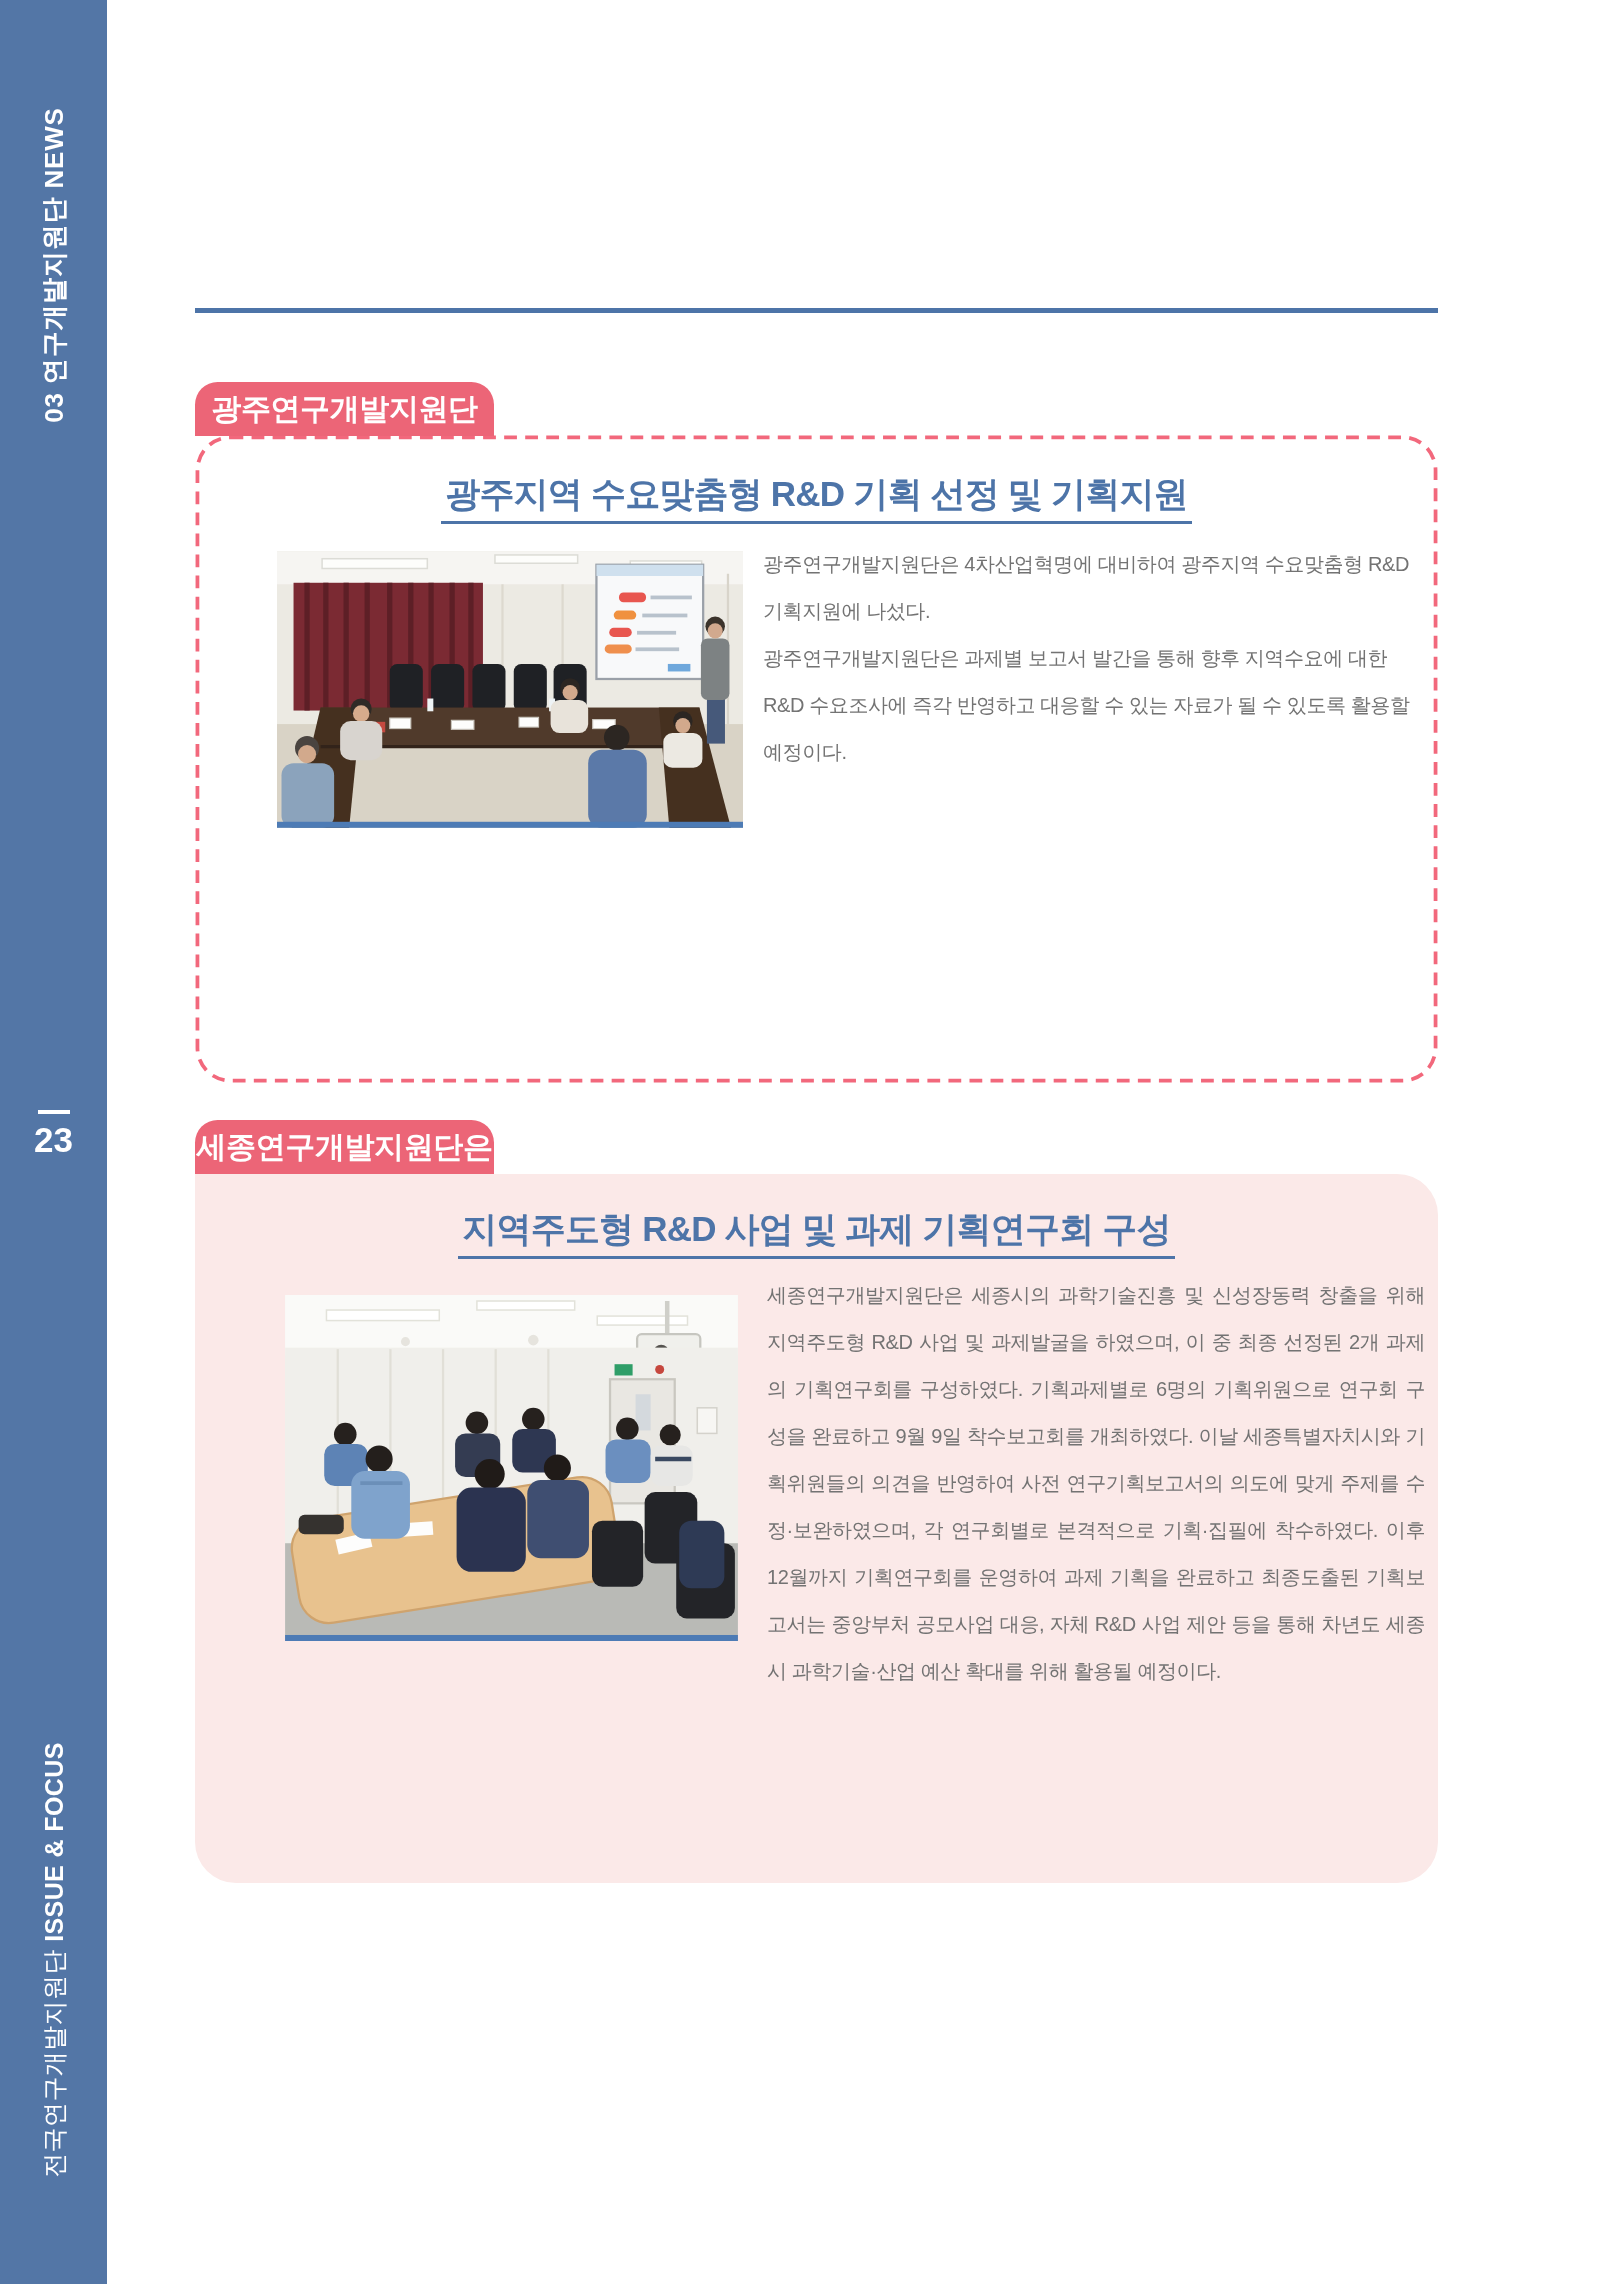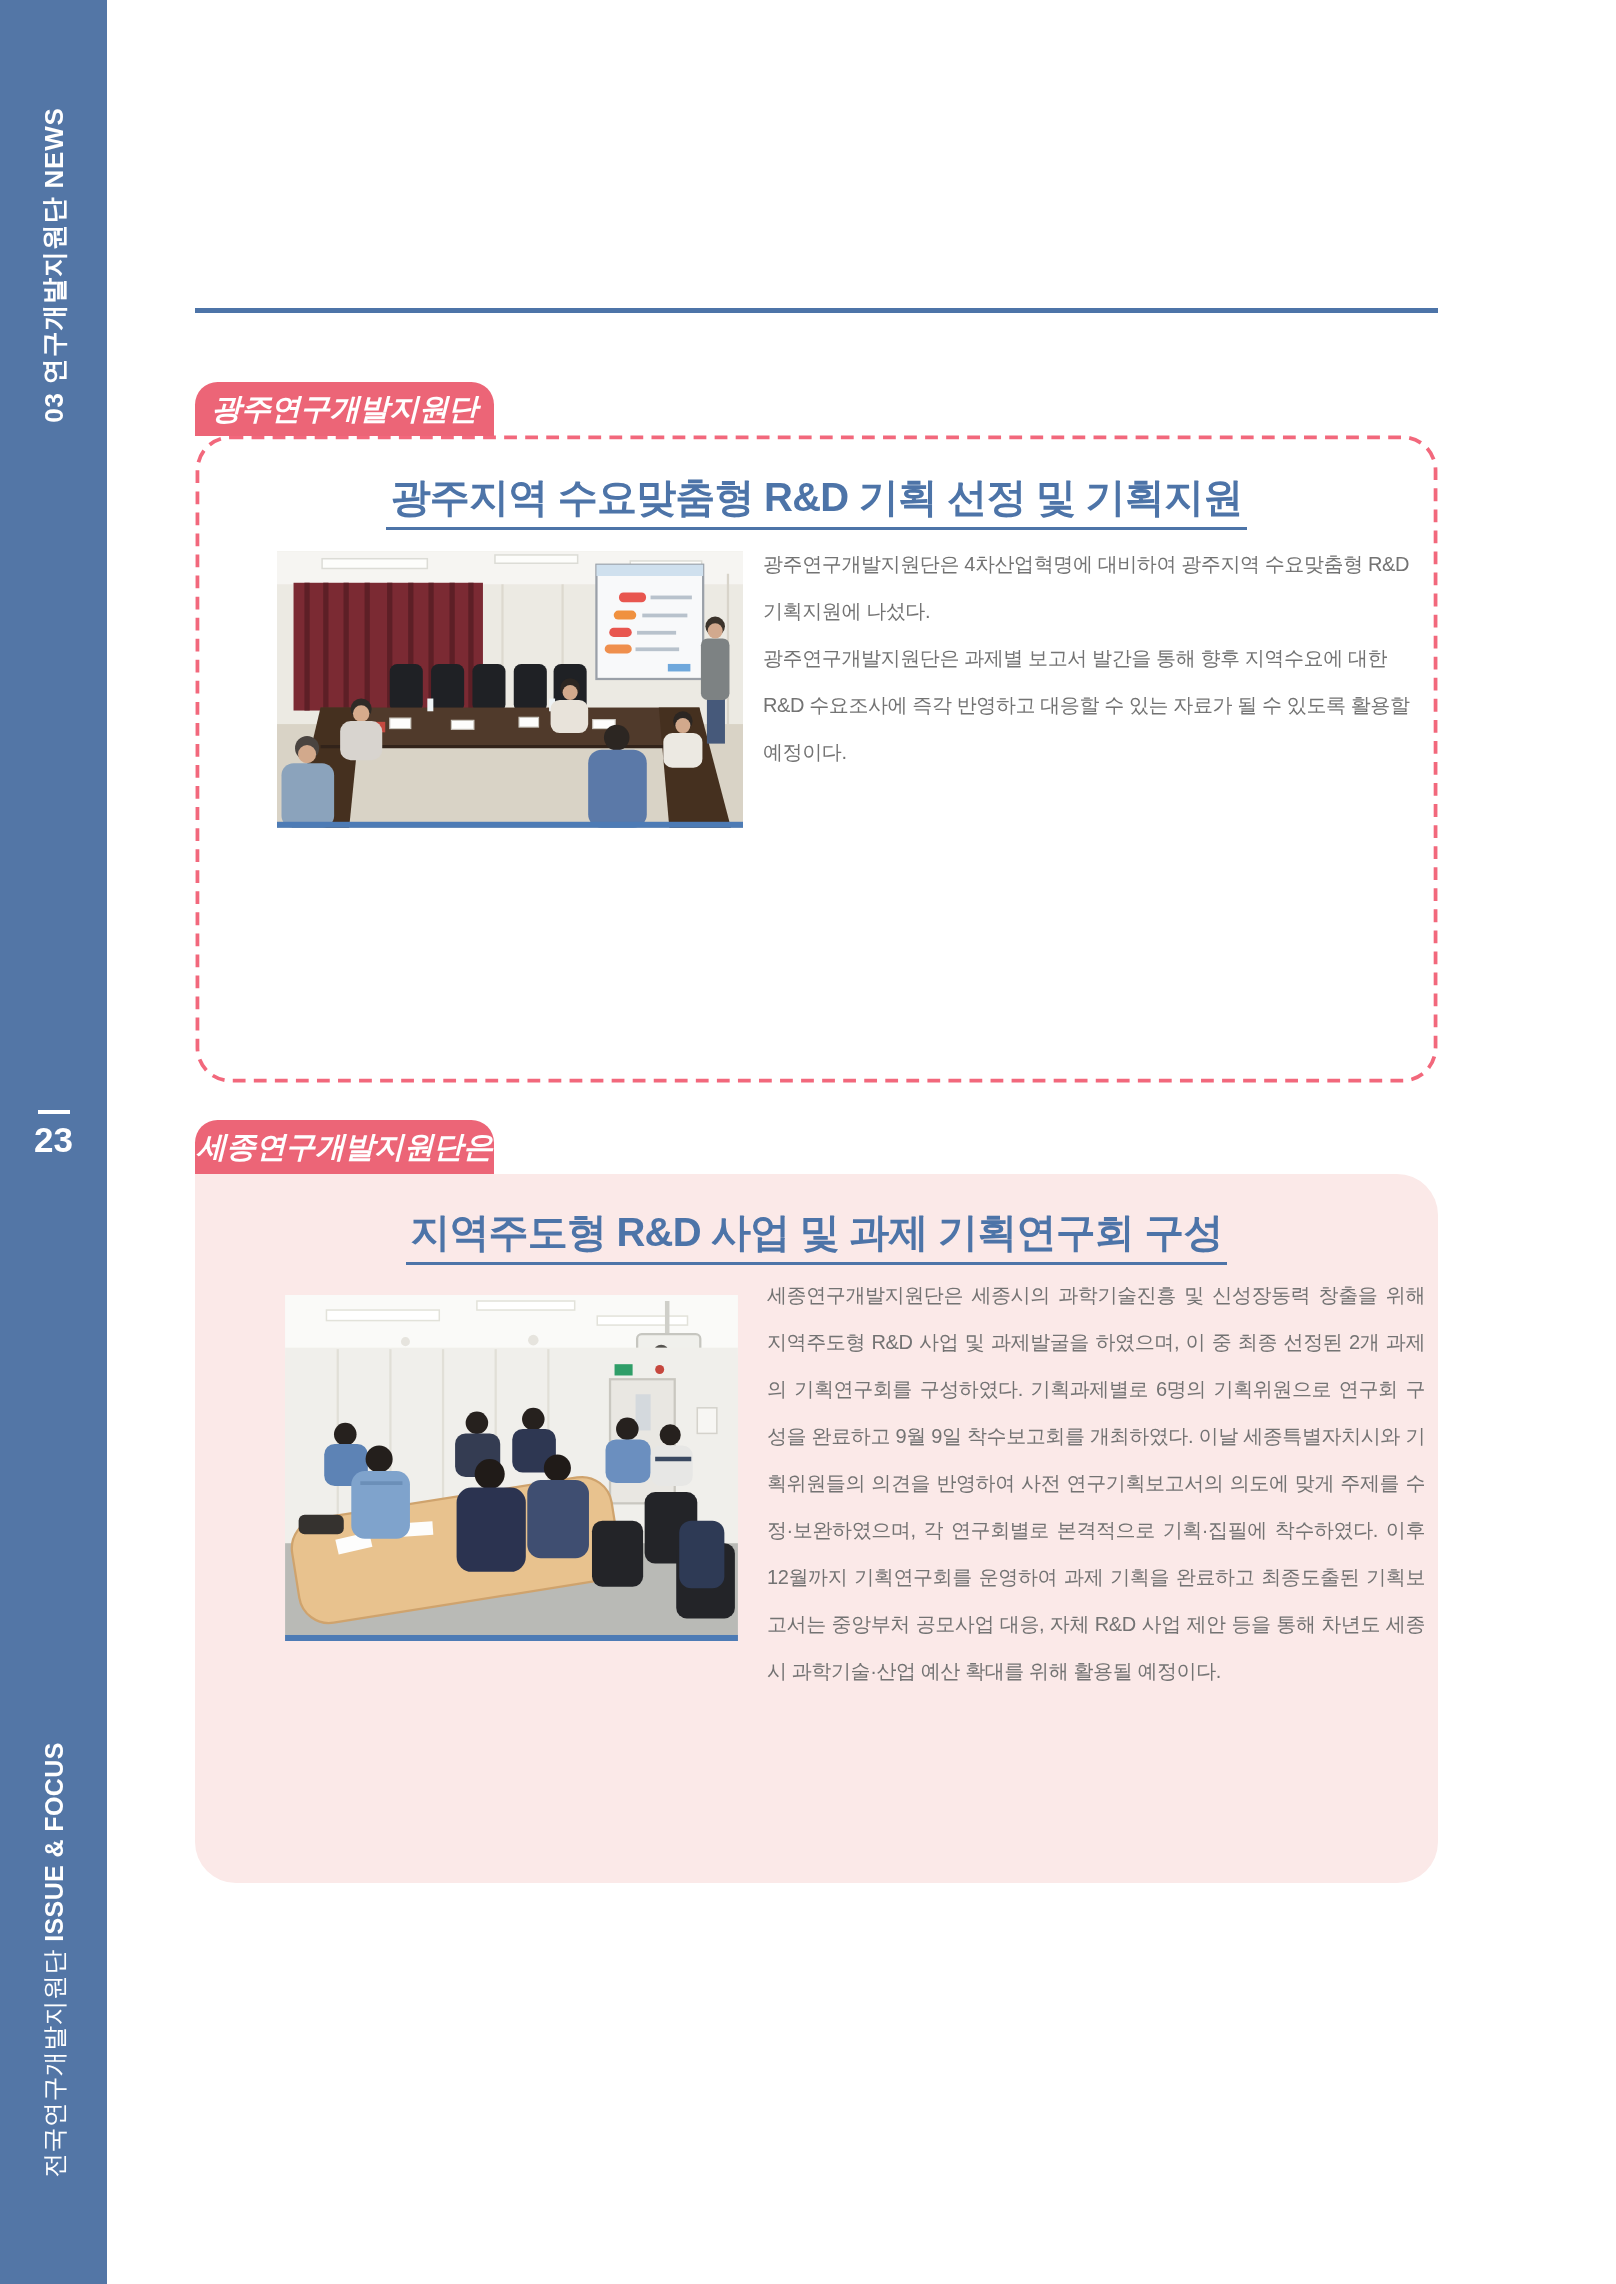--- a/index.html
+++ b/index.html
@@ -19,32 +19,32 @@
   #side-bottom{left:54px;top:1960px;font-size:25px;font-weight:400;letter-spacing:0.4px;}
   #side-bottom .en{font-weight:700;}
   #page-num-dash{position:absolute;left:38px;top:1110px;width:32px;height:3.8px;background:#ffffff;}
   #page-num{position:absolute;left:0;top:1120px;width:107px;text-align:center;
     color:#ffffff;font-size:35px;font-weight:700;}
   
   #top-rule{position:absolute;left:195px;top:308px;width:1243px;height:5.3px;background:#4d74a8;}
   .badge{
     position:absolute;left:195px;width:299px;height:54px;background:#ec6577;
     border-radius:22.6px 22.6px 0 0;color:#ffffff;font-size:30px;font-weight:700;
-    line-height:54px;text-align:center;letter-spacing:-0.4px;z-index:3;font-style:italic;
+    line-height:54px;text-align:center;letter-spacing:-0.4px;z-index:3;
   }
   .dashed-svg{position:absolute;left:195px;top:435px;z-index:1;}
   .pink-panel{
     position:absolute;left:195px;top:1174px;width:1243px;height:709px;
     background:#fbe9e8;border-radius:0 41px 41px 41px;z-index:1;
   }
   .sec-title-wrap{position:absolute;left:195px;width:1243px;text-align:center;z-index:2;}
   #title1-wrap{top:474px;}
   #title2-wrap{top:1209px;}
   .sec-title{
-    display:inline-block;margin:0;font-size:40px;font-weight:700;color:#4d74a8;
+    display:inline-block;margin:0;font-size:35px;font-weight:700;color:#4d74a8;
     letter-spacing:-0.8px;line-height:1.15;padding:0 4.5px 6.8px 4.5px;border-bottom:3.8px solid #4d74a8;
   }
   .photo{position:absolute;z-index:2;display:block;}
   #photo1{left:277px;top:551px;}
   #photo2{left:285px;top:1295px;}
   .body-col{position:absolute;z-index:2;color:#737373;font-size:20px;line-height:47px;letter-spacing:-0.4px;}
   #body1{left:763px;top:541px;width:662px;text-align:left;}
   #body2{left:767px;top:1272px;width:658px;text-align:justify;}
   .body-col p{margin:0;padding:0;}
 </style>

